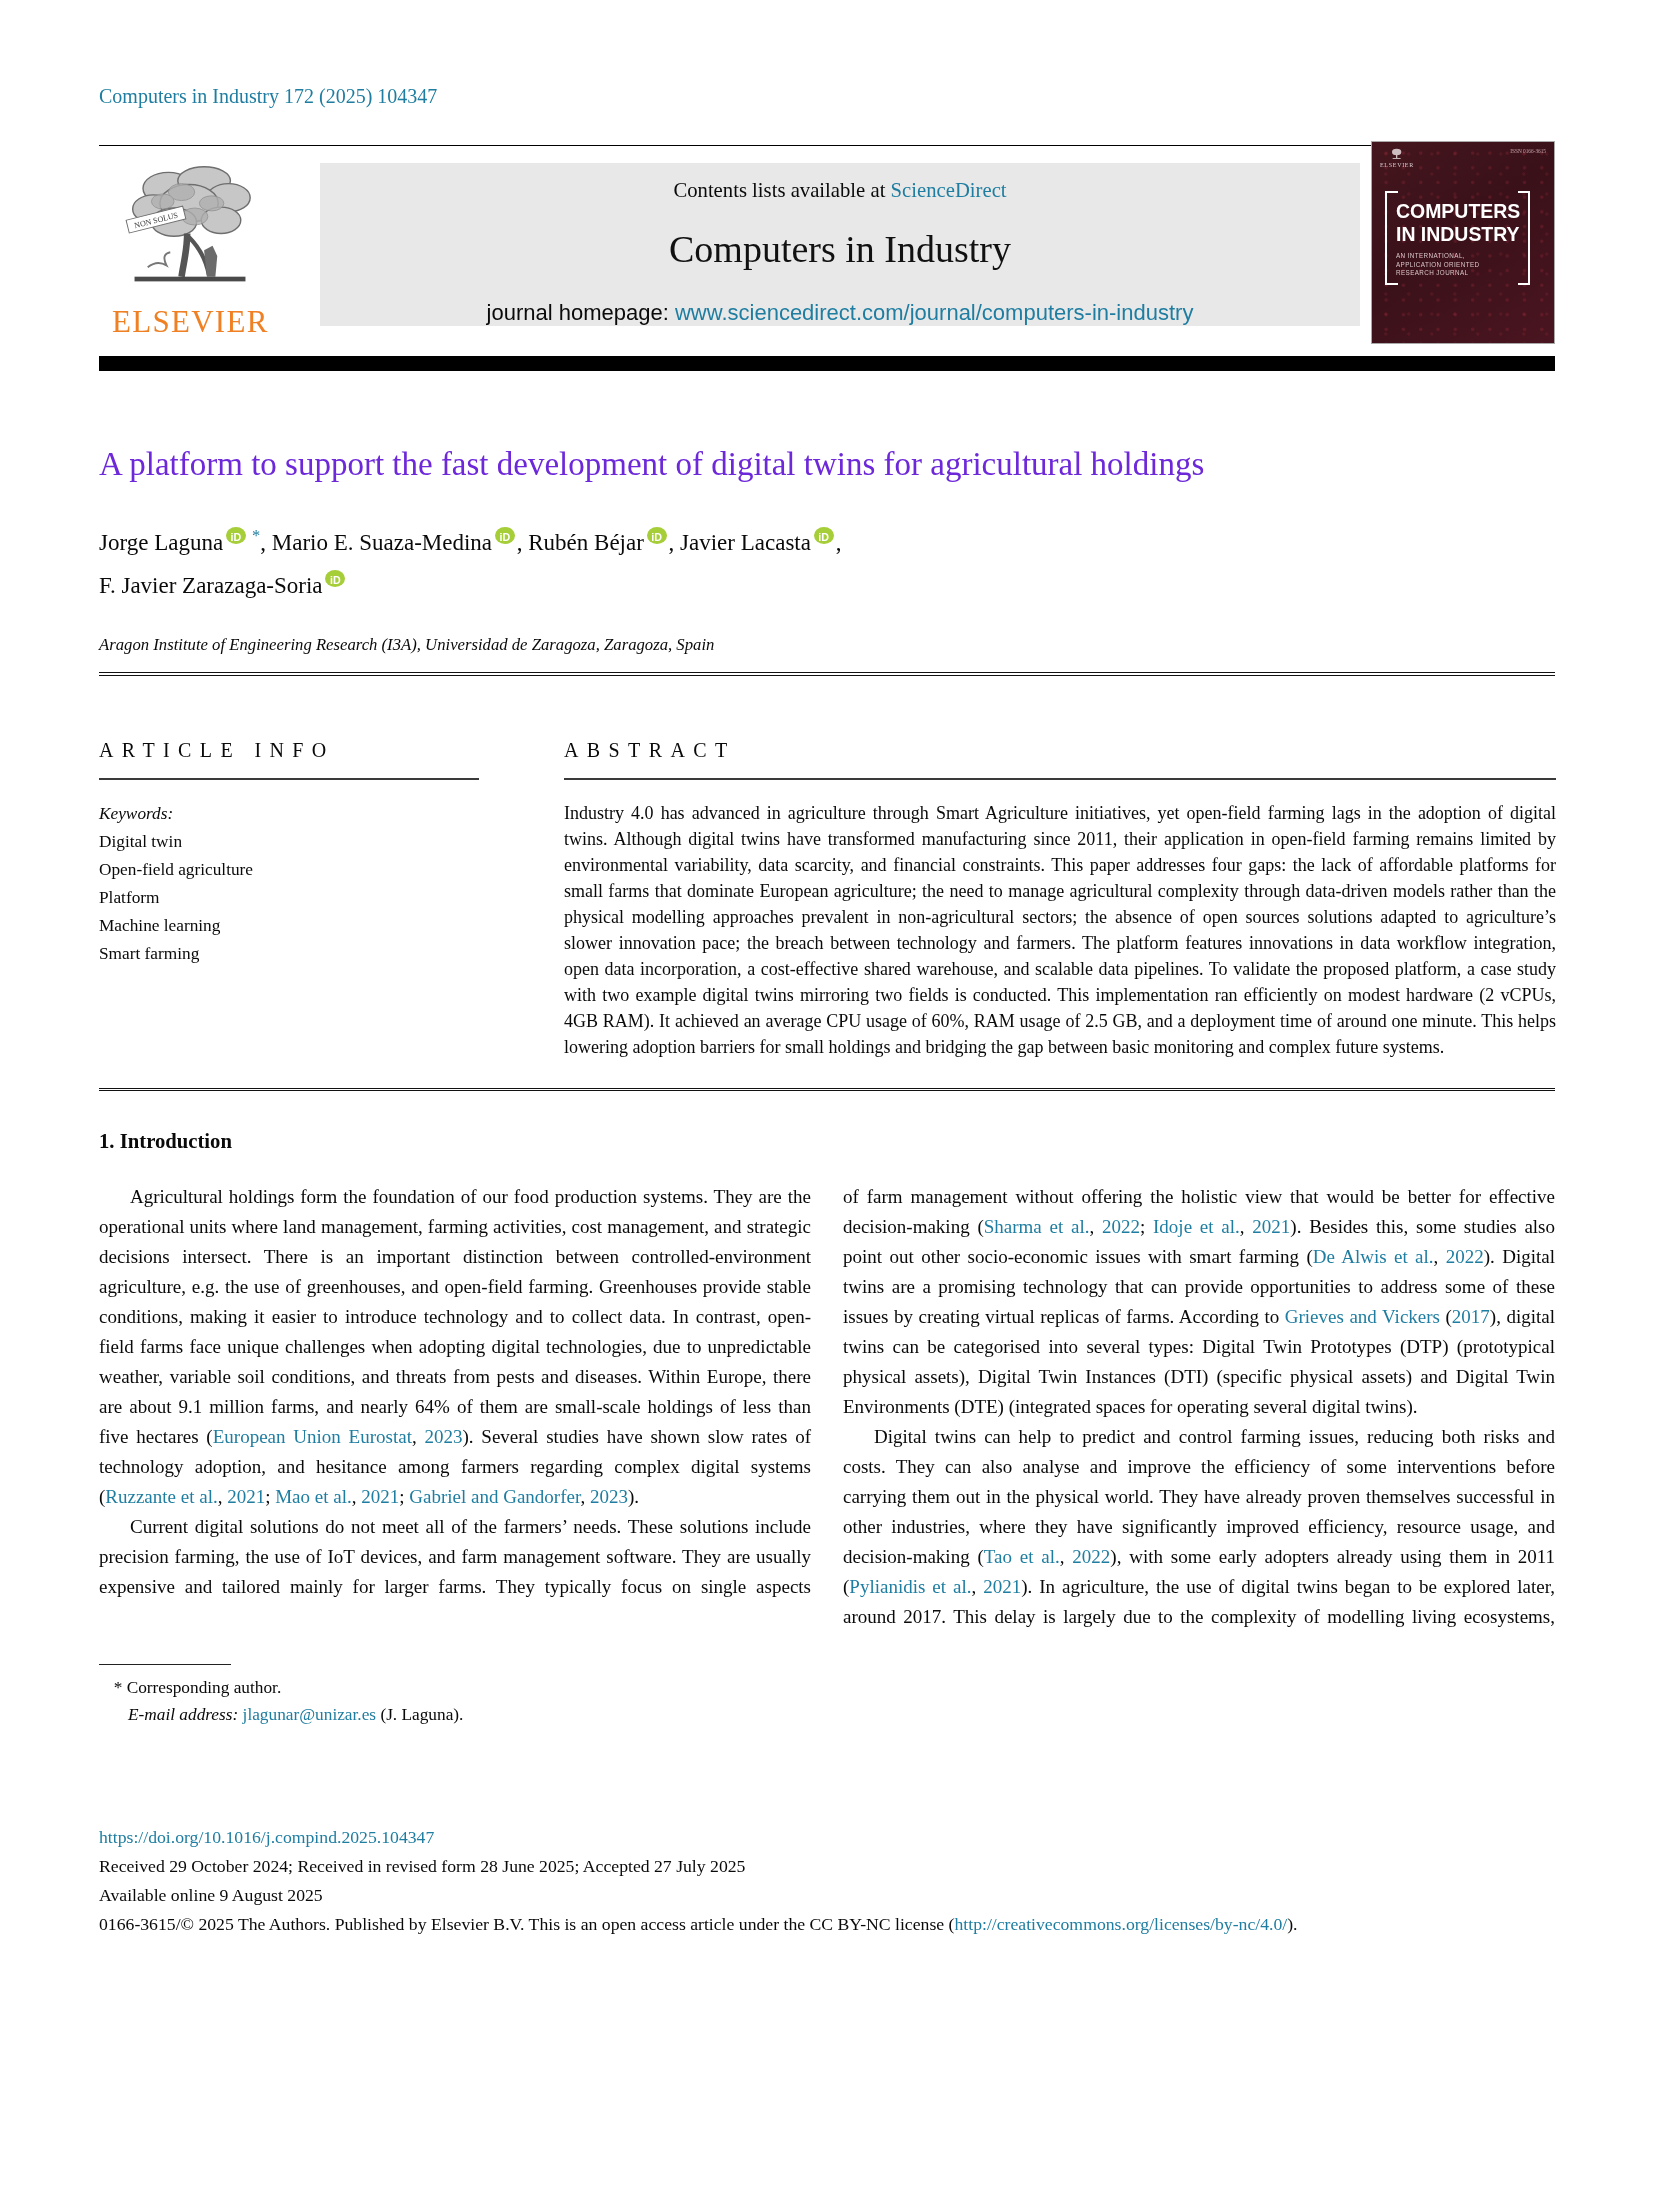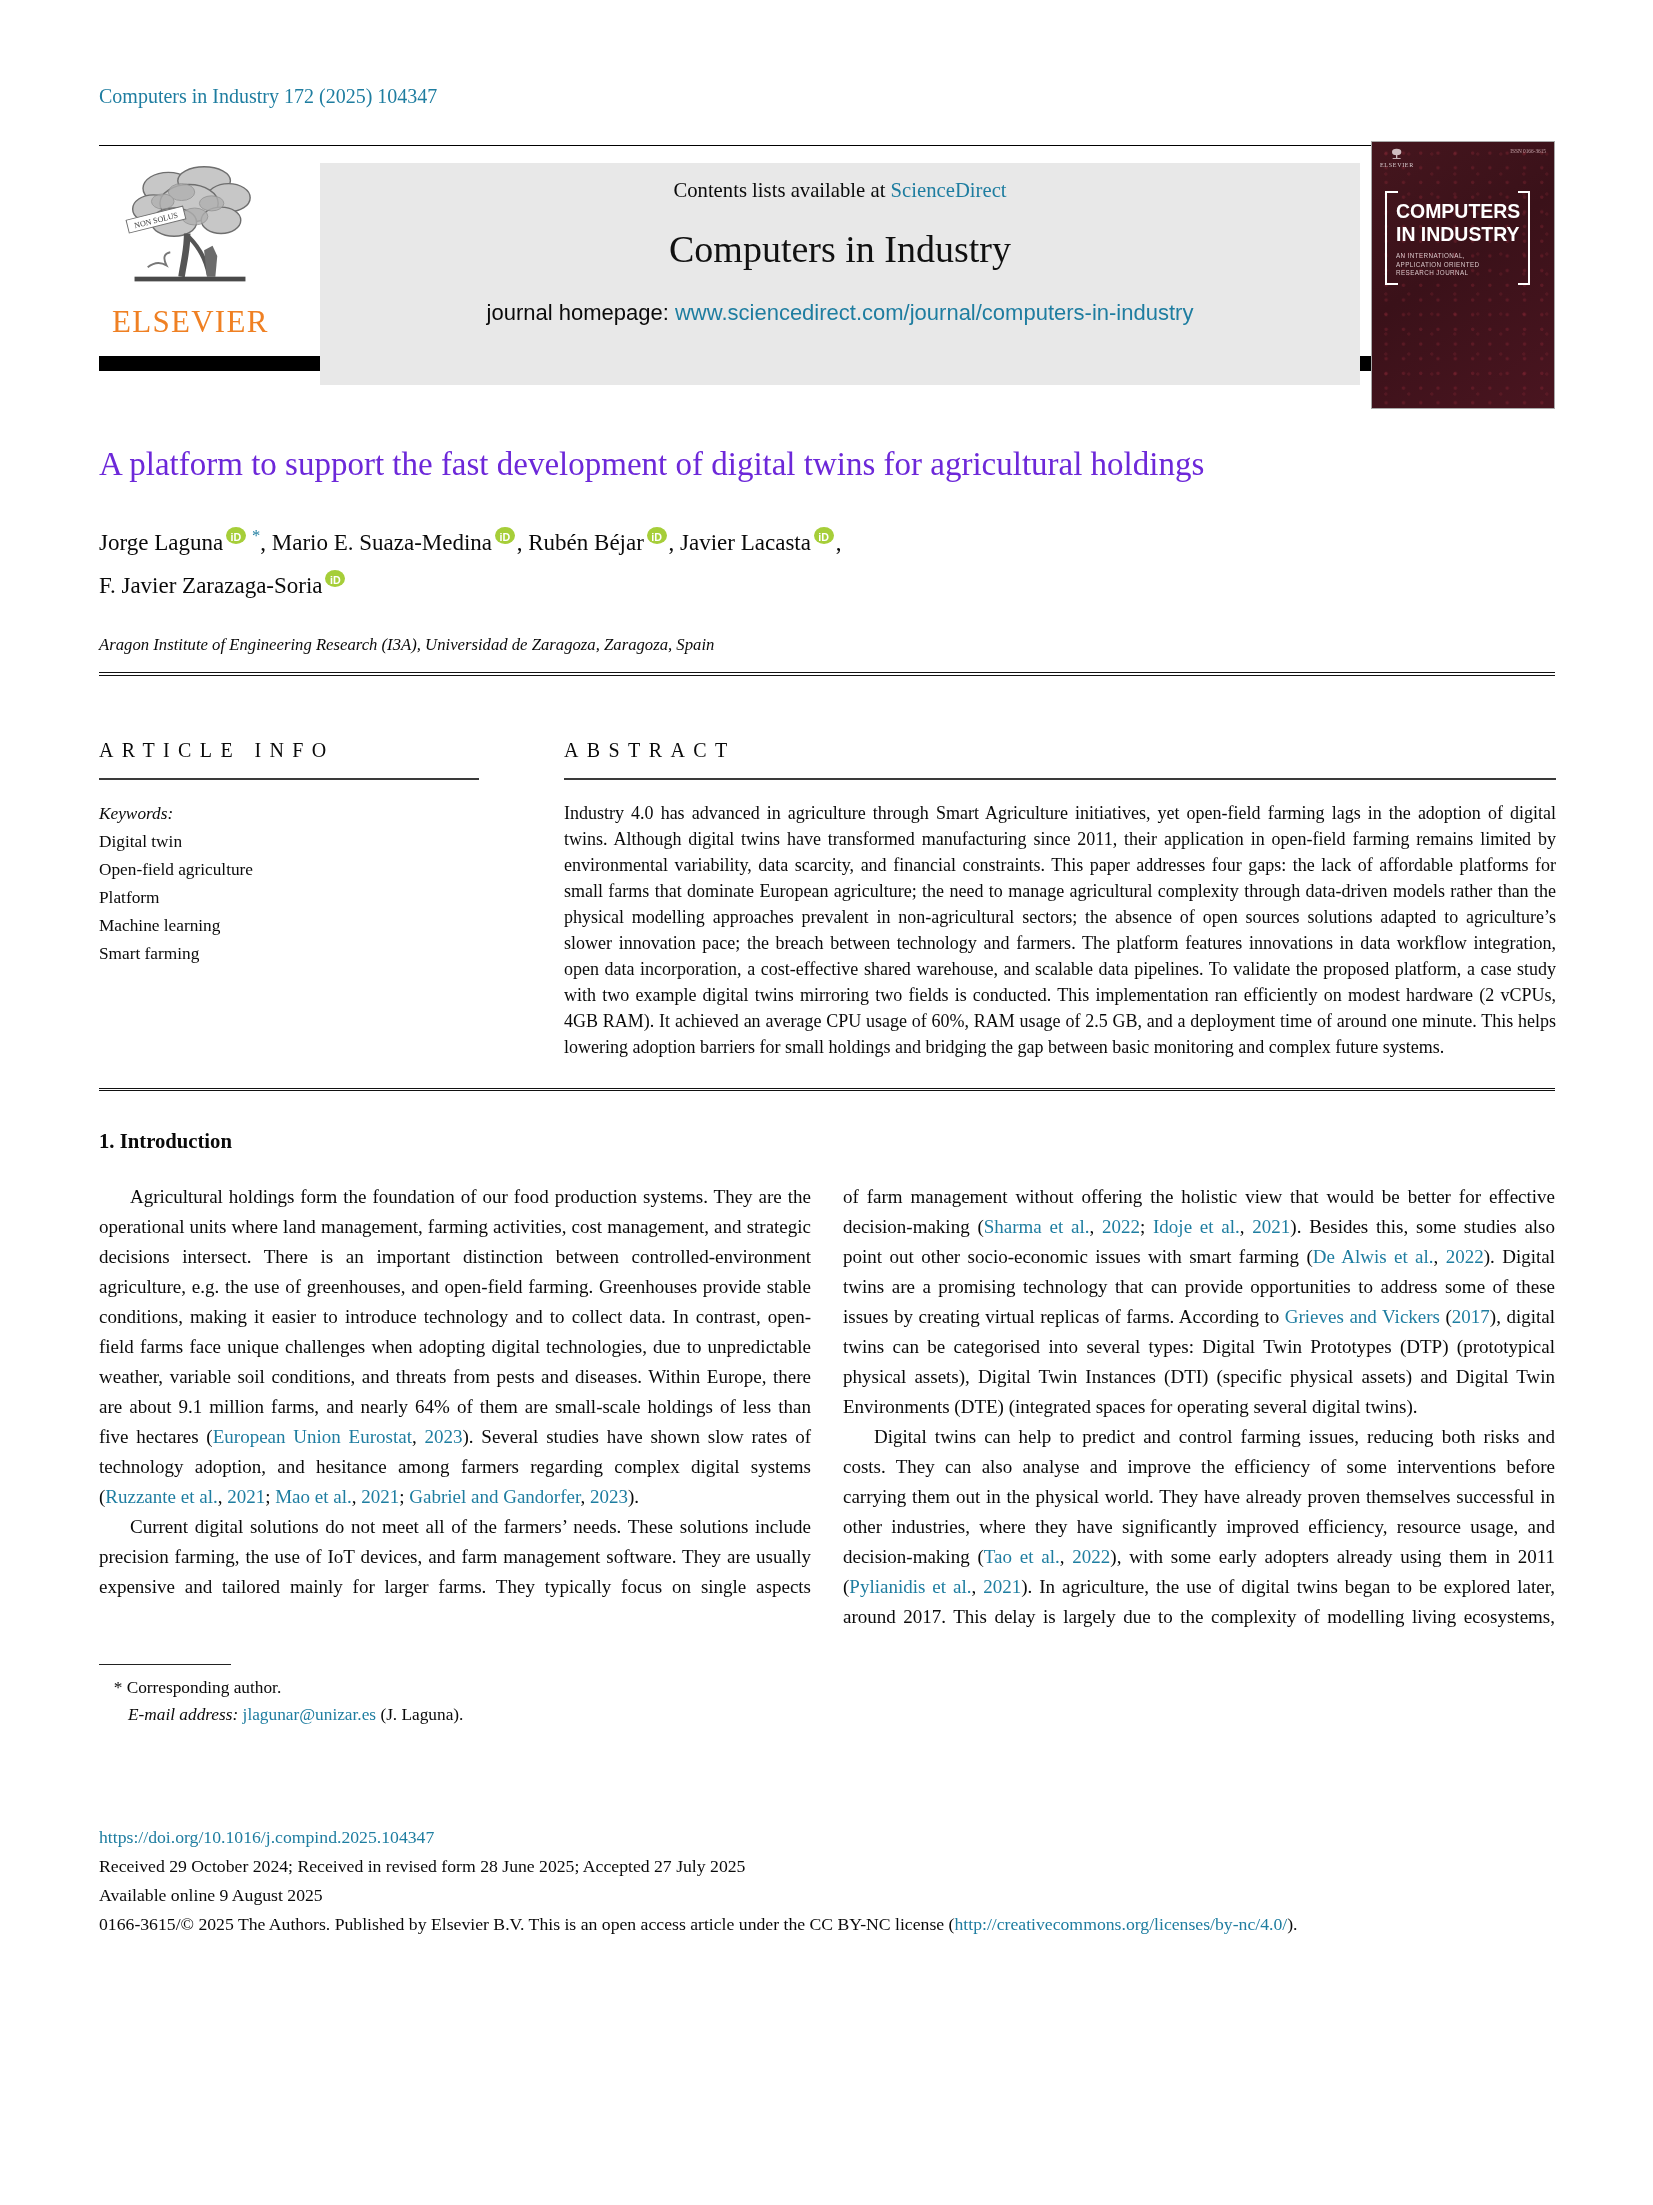--- a/index.html
+++ b/index.html
@@ -13,26 +13,26 @@
 
   
   .journal-ref{font-size:20px;color:#1e7da0;margin-bottom:37px;}
 
   
   .head-rule-top{border-top:1.3px solid #000;}
   .header-row{position:relative;height:210px;}
   .elsevier-logo{position:absolute;left:1.3px;top:16px;width:180px;text-align:center;}
   .tree-svg{width:152px;height:141px;display:block;margin:0 auto;}
   .elsevier-word{font-size:31px;color:#ef8023;letter-spacing:1.3px;margin-top:1.3px;font-family:"Liberation Serif",serif;}
-  .gray-banner{position:absolute;left:221px;top:17.3px;width:1040px;height:222px;background:#e8e8e8;text-align:center;}
+  .gray-banner{position:absolute;left:221px;top:17.3px;width:1040px;height:163px;background:#e8e8e8;text-align:center;}
   .banner-line1{font-size:20.7px;margin-top:16px;}
   .banner-title{font-size:38px;margin-top:25px;color:#111;}
   .banner-home{font-size:22px;margin-top:29px;font-family:"Liberation Sans",sans-serif;}
   .cover{
-    position:absolute;right:0;top:-5.3px;width:184px;height:268px;border:0.7px solid #a9a9a9;box-sizing:border-box;
+    position:absolute;right:0;top:-5.3px;width:184px;height:203px;border:0.7px solid #a9a9a9;box-sizing:border-box;
     background:
       radial-gradient(circle at 82% 75%, rgba(220,60,80,0.18) 1.3px, rgba(0,0,0,0) 2px),
       radial-gradient(circle at 60% 60%, rgba(220,60,80,0.12) 1.3px, rgba(0,0,0,0) 2px),
       linear-gradient(145deg,#45161e 0%, #3a1119 45%, #4a1520 100%);
     background-size:17.3px 14.7px, 23px 20px, 100% 100%;
     color:#e8dadd;overflow:hidden;
   }
   .cover-top{display:flex;justify-content:space-between;padding:6.7px 8px 0 8px;align-items:flex-start;}
   .cover-els{text-align:center;}
   .cover-els-word{font-size:6px;letter-spacing:0.7px;color:#d9cdd0;}

